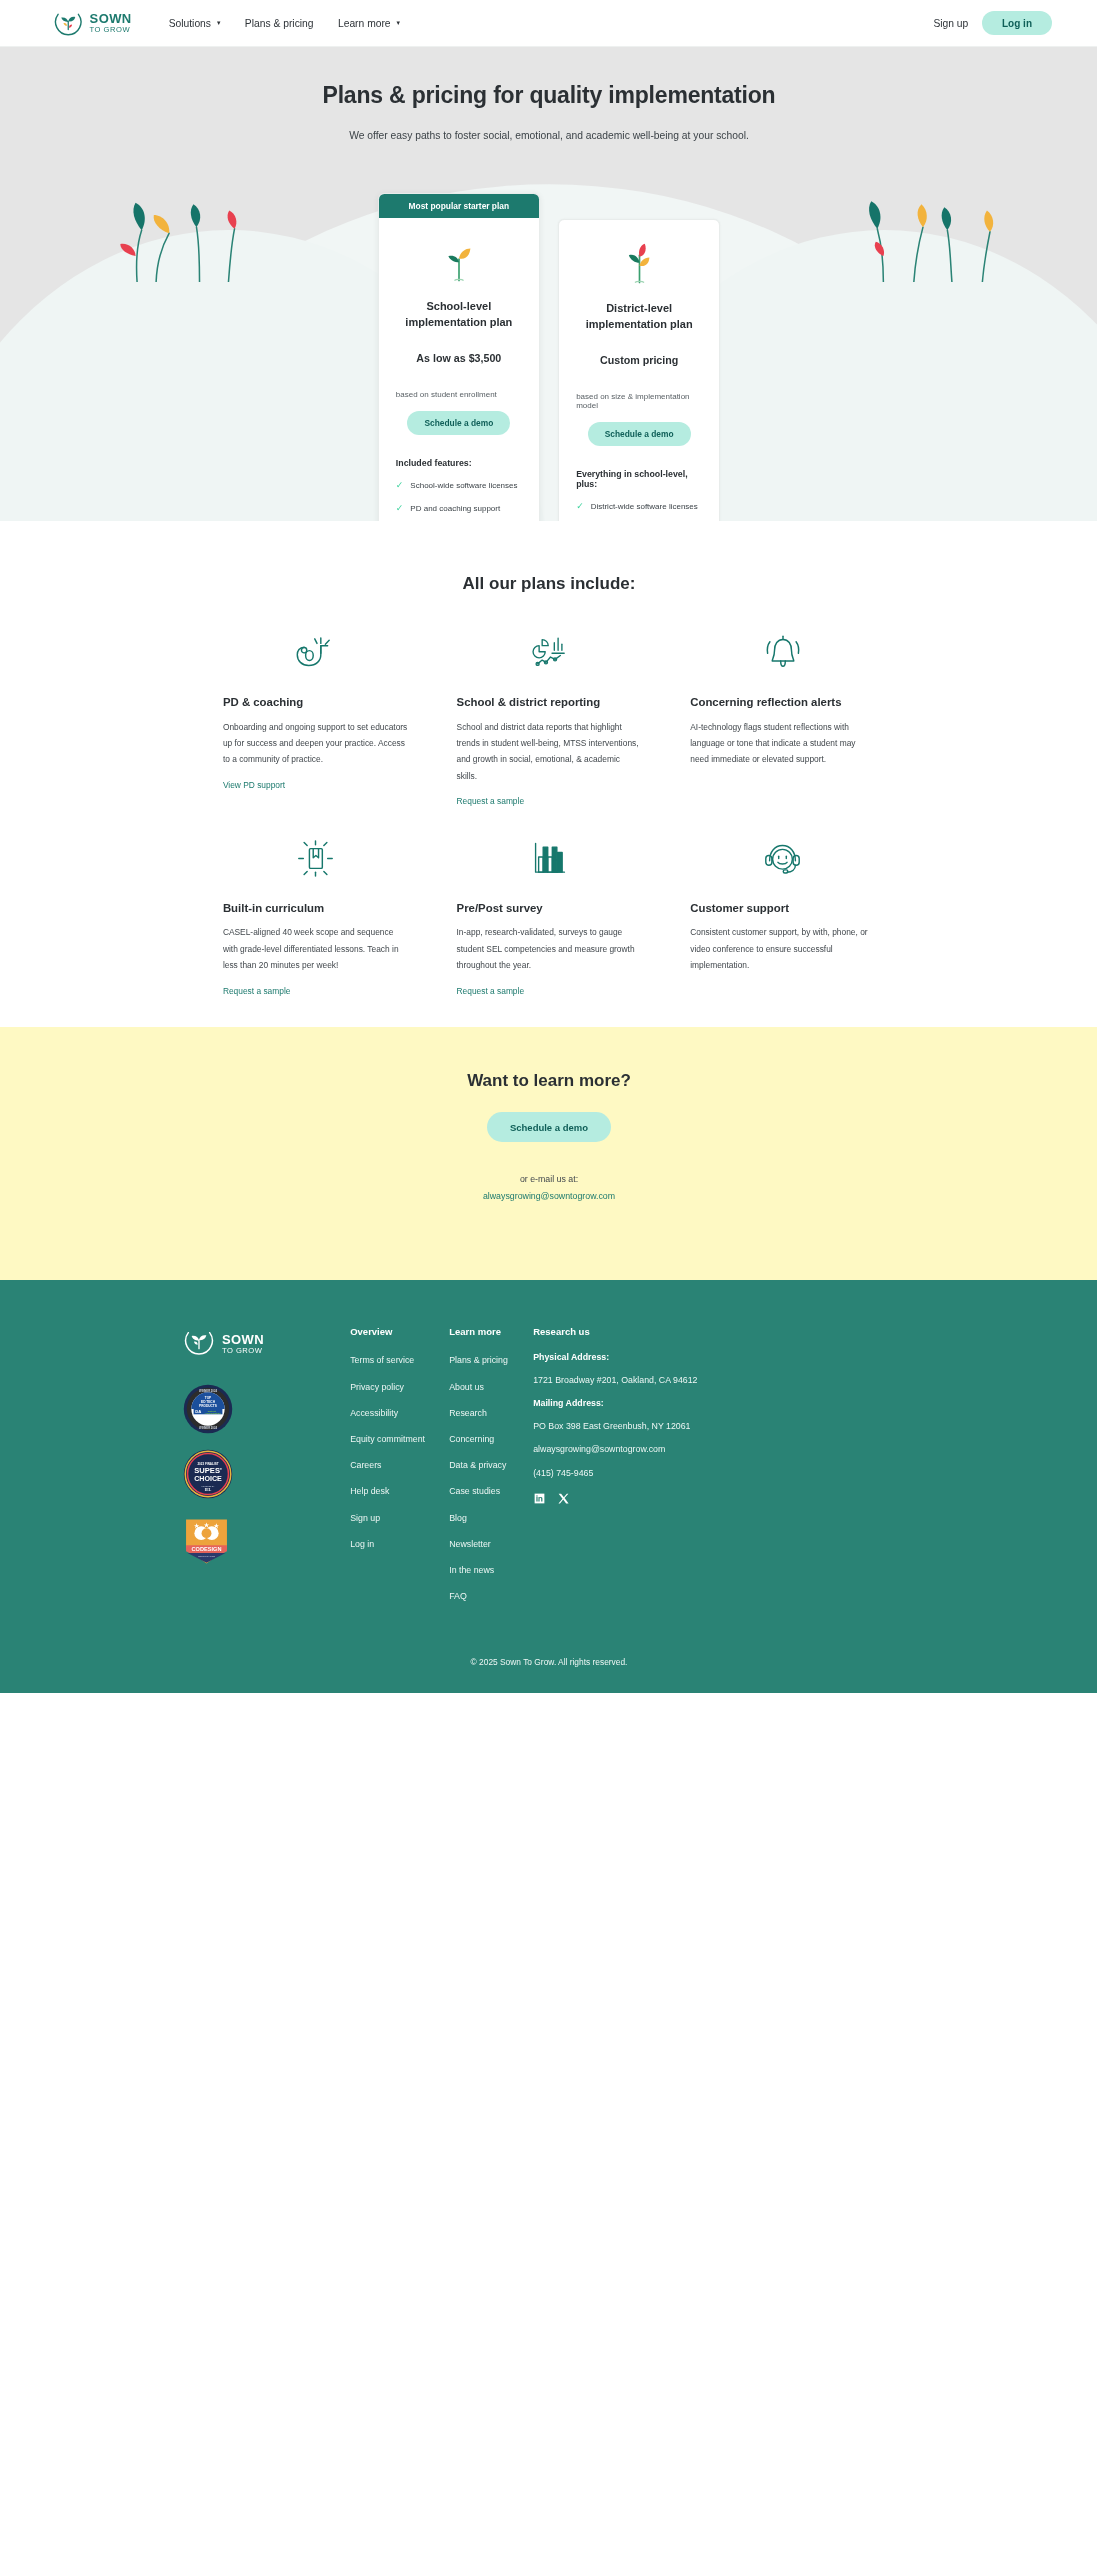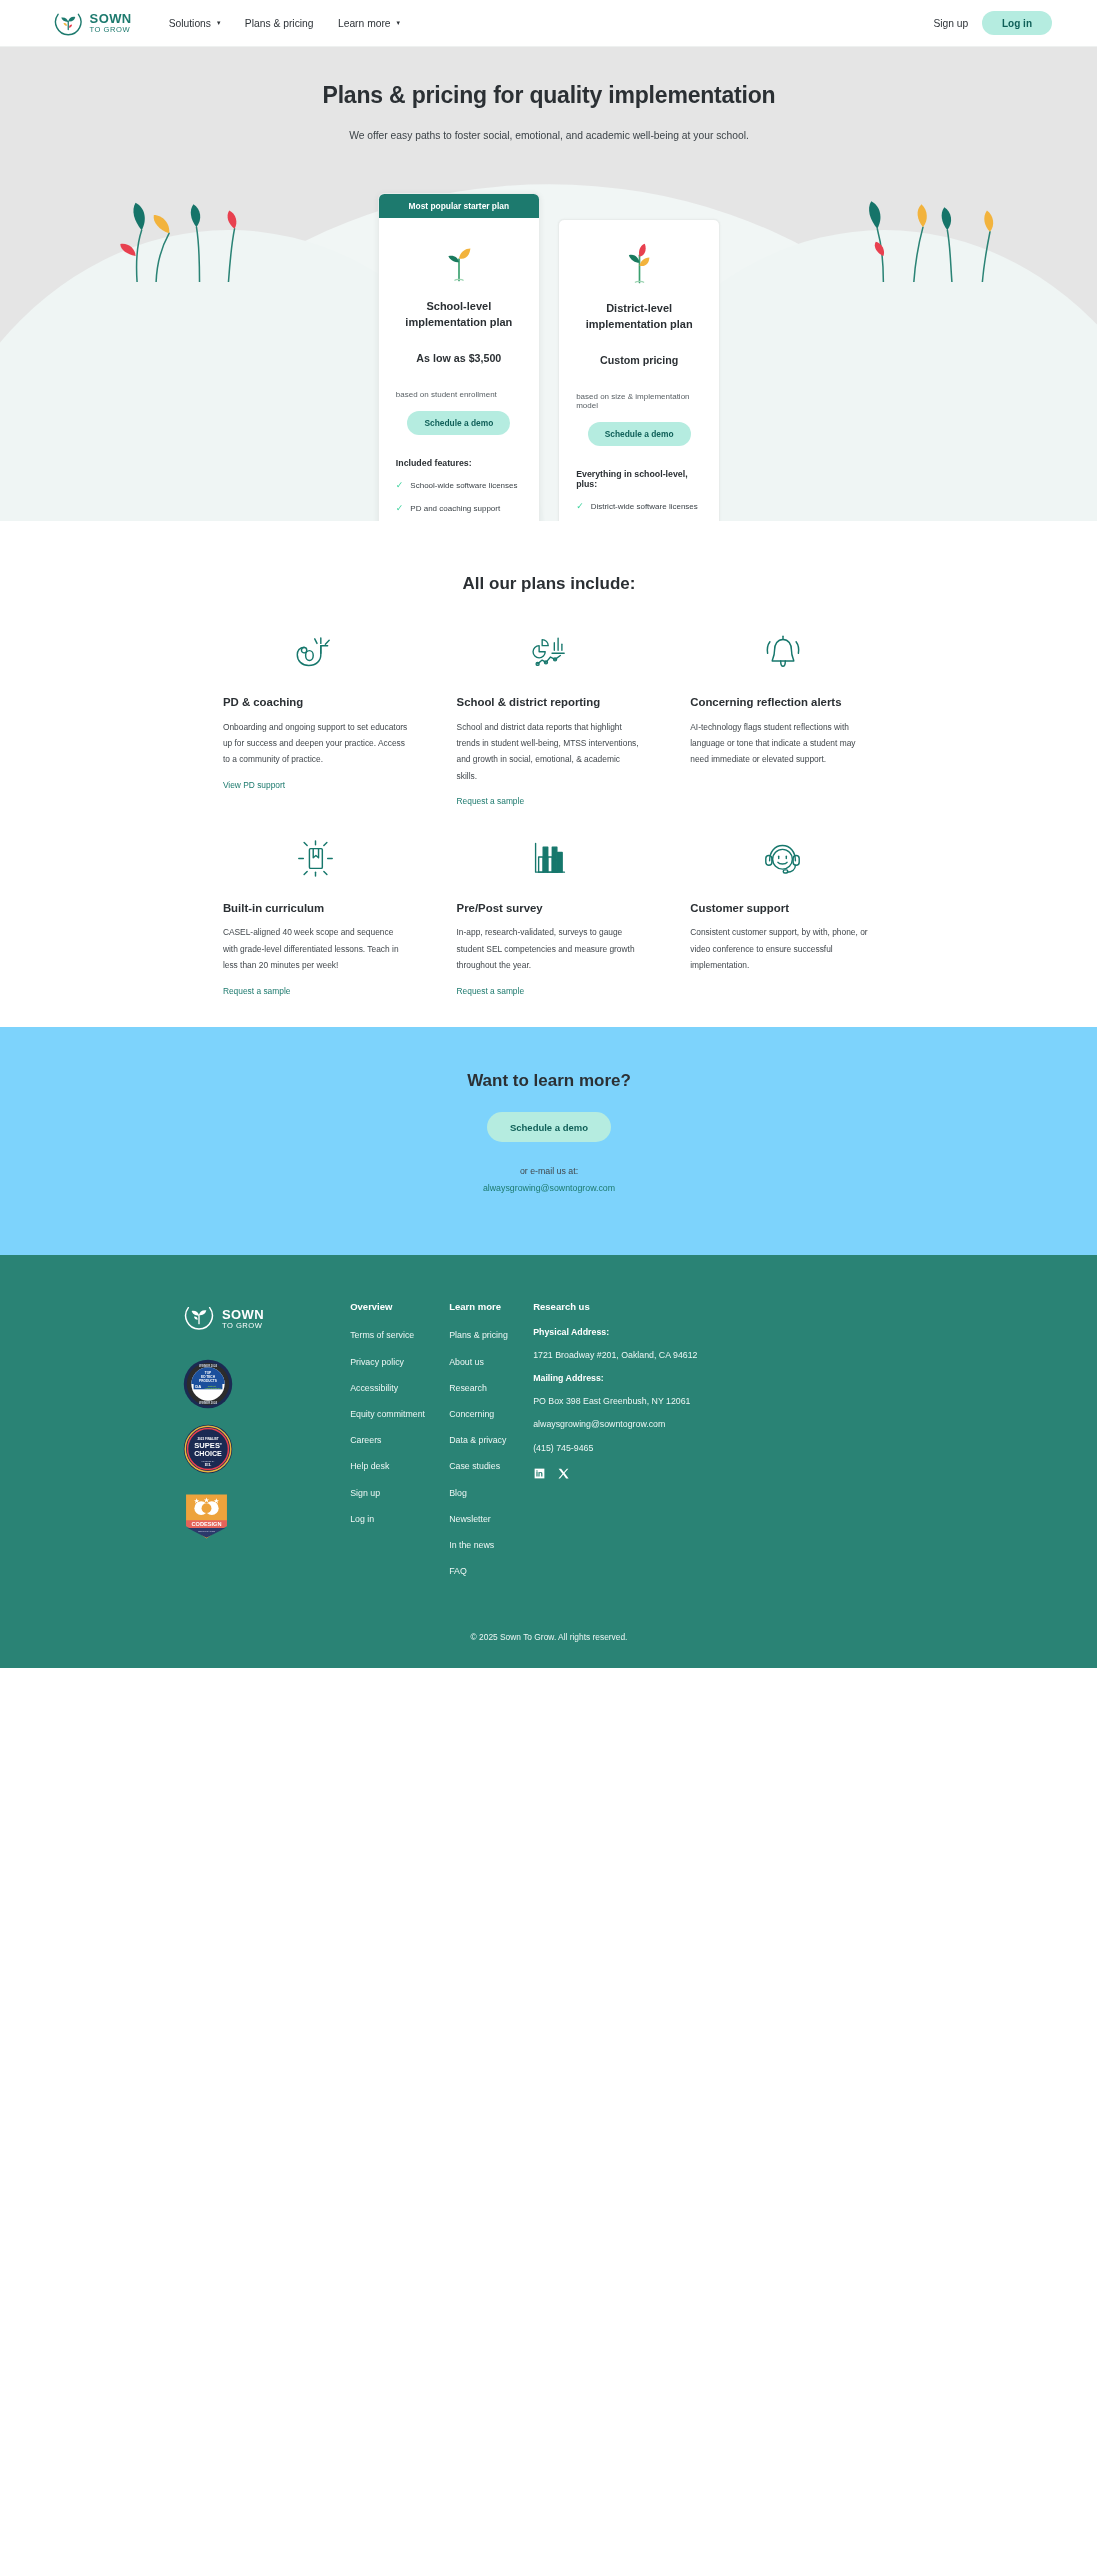--- a/index.html
+++ b/index.html
@@ -125,28 +125,28 @@
     display: grid; grid-template-columns: repeat(3, 1fr);
     max-width: 762px; margin: 7.6px auto 0; padding: 0 30.5px;
   }
   .fcell { padding: 29px 24.4px 0; }
   .ficon { height: 44px; display: flex; align-items: center; justify-content: center; }
   .ftitle { font-size: 11.4px; font-weight: 700; color: #2b3034; margin-top: 21.3px; }
   .fdesc { font-size: 8.4px; color: #41474c; line-height: 1.95; margin-top: 10.7px; }
   .flink { display:inline-block; font-size: 8.4px; color: #1d7a6e; margin-top: 12.2px; cursor:pointer; }
 
   
-  .learn { background:#7dd3fc; padding: 44px 0 61px; text-align: center; }
+  .learn { background:#fef9c3; padding: 44px 0 78px; text-align: center; }
   .learn h2 { font-size: 17px; font-weight: 700; color: #2b3034; }
   .learn-btn {
     background: #b5ece0; color: #0f5f58; border: none; border-radius: 15.2px;
     font-size: 9.5px; font-weight: 700; padding: 9.1px 23px; margin-top: 21.3px;
     cursor: pointer; font-family: inherit;
   }
-  .learn-note { font-size: 8.8px; color: #41474c; margin-top: 24px; }
+  .learn-note { font-size: 8.8px; color: #41474c; margin-top: 32px; }
   .learn-mail { font-size: 8.8px; color: #1d7a6e; margin-top: 7.6px; display:inline-block; cursor:pointer;}
 
   
   .footer { background: #2a8375; color: #ffffff; padding: 46px 0 0; }
   .footer-inner {
     display: flex; padding: 0 76px 0 183px; gap: 0;
   }
   .fcol-brand { width: 152px; flex: 0 0 152px; }
   .footer-logo { display: flex; align-items: center; gap: 6.9px; }
   .footer-logo-words { line-height: 1; }

